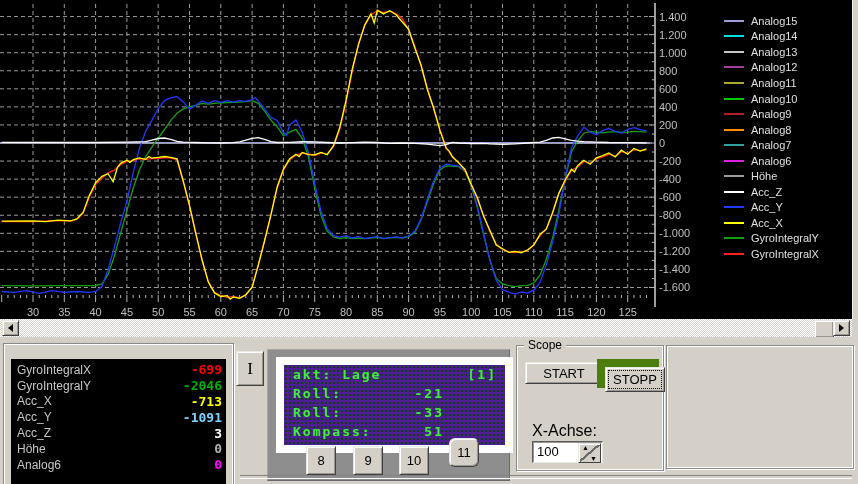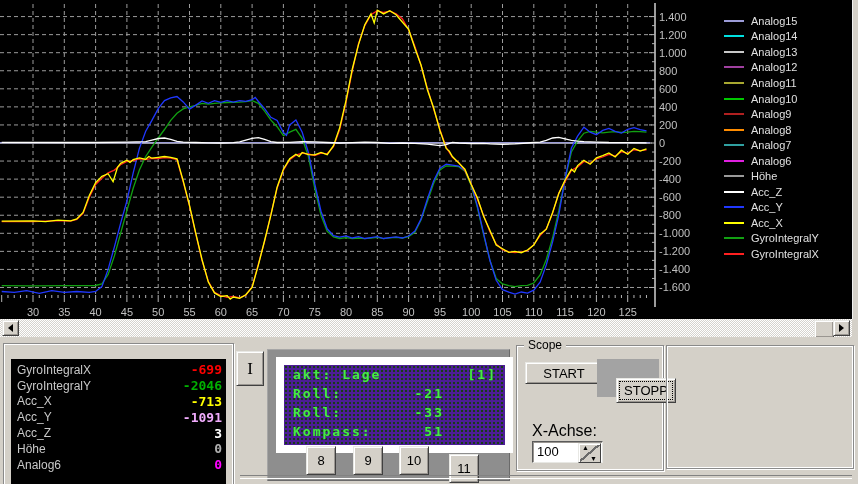--- a/index.html
+++ b/index.html
@@ -60,22 +60,22 @@
        background-size:4px 4px;}
   .lcd-line{position:relative;height:18px;margin-top:1px;padding-left:9px;
             font-family:"DejaVu Sans Mono",monospace;font-weight:bold;font-size:13px;
             letter-spacing:2px;color:#46e846;line-height:18px;text-shadow:0 0 1px #1d7a1d;}
   .lcd-val{position:absolute;left:80px;width:80px;text-align:right;top:0;}
   .lcd-val.far-right{left:auto;right:8px;width:auto;}
   .lcd-btn{position:absolute;width:30px;height:29px;font-size:13px;}
 
   .scope-box{left:516px;top:8px;width:146px;height:124px;}
   .start-btn{position:absolute;left:8px;top:16px;width:78px;height:22px;font-size:13px;}
-  .stop-btn-outer{position:absolute;left:80px;top:13px;width:62px;height:29px;background:#a3a3a3;
-                  padding:19px;box-sizing:border-box;}
+  .stop-btn-outer{position:absolute;left:80px;top:13px;width:62px;height:29px;background:#4d7c0f;
+                  padding:8px;box-sizing:border-box;}
   .stop-btn{position:relative;width:60px;height:25px;font-size:13px;}
   .stop-btn::after{content:"";position:absolute;inset:2px;border:1px dotted #000;}
   .xachse-label{position:absolute;left:15px;top:76px;font-size:16px;color:#000;}
   .spin-edit{position:absolute;left:15px;top:95px;width:71px;height:22px;background:#fff;
              border:1px solid;border-color:#5a5a5a #e8e8e4 #e8e8e4 #5a5a5a;
              box-shadow:inset 1px 1px 0 #9a9691;box-sizing:border-box;}
   .spin-input{position:absolute;left:2px;top:1px;width:42px;height:17px;border:none;outline:none;
               font-family:"Liberation Sans",sans-serif;font-size:13px;background:#fff;padding:0 0 0 2px;}
   .spin-btn{position:absolute;right:1px;top:1px;width:21px;height:18px;background:#d4d0c8;
             border:1px solid;border-color:#e8e8e4 #404040 #404040 #e8e8e4;
@@ -400,21 +400,21 @@
           <div class="debug-row">
             <span class="debug-label">GyroIntegralY</span>
             <span class="debug-value" style="color: rgb(0, 176, 0);">-2046</span>
           </div>
           <div class="debug-row">
             <span class="debug-label">Acc_X</span>
             <span class="debug-value" style="color: rgb(255, 255, 0);">-713</span>
           </div>
           <div class="debug-row">
             <span class="debug-label">Acc_Y</span>
-            <span class="debug-value" style="color: #f0abfc;">-1091</span>
+            <span class="debug-value" style="color: #7dd3fc;">-1091</span>
           </div>
           <div class="debug-row">
             <span class="debug-label">Acc_Z</span>
             <span class="debug-value" style="color: rgb(255, 255, 255);">3</span>
           </div>
           <div class="debug-row">
             <span class="debug-label">Höhe</span>
             <span class="debug-value" style="color: rgb(176, 176, 176);">0</span>
           </div>
           <div class="debug-row">
@@ -433,21 +433,21 @@
             <div class="lcd-line"><span>akt: Lage</span><span class="lcd-val far-right">[1]</span></div>
             <div class="lcd-line"><span>Roll:</span><span class="lcd-val">-21</span></div>
             <div class="lcd-line"><span>Roll:</span><span class="lcd-val">-33</span></div>
             <div class="lcd-line"><span>Kompass:</span><span class="lcd-val">51</span></div>
           </div>
       </div>
       <div id="lcd-buttons">
           <button class="btn95 lcd-btn" style="left: 38px; top: 96px;">8</button>
           <button class="btn95 lcd-btn" style="left: 85px; top: 96px;">9</button>
           <button class="btn95 lcd-btn" style="left: 131px; top: 96px;">10</button>
-          <button class="btn95 lcd-btn" style="left: 181px; top: 104px;">11</button>
+          <button class="btn95 lcd-btn" style="left: 181px; top: 88px; border-radius: 6px;">11</button>
         </div>
     </div>
 
     <div class="groupbox scope-box">
       <span class="groupbox-title">Scope</span>
       <button class="btn95 start-btn">START</button>
       <div class="stop-btn-outer">
         <button class="btn95 stop-btn">STOPP</button>
       </div>
       <div class="xachse-label">X-Achse:</div>

